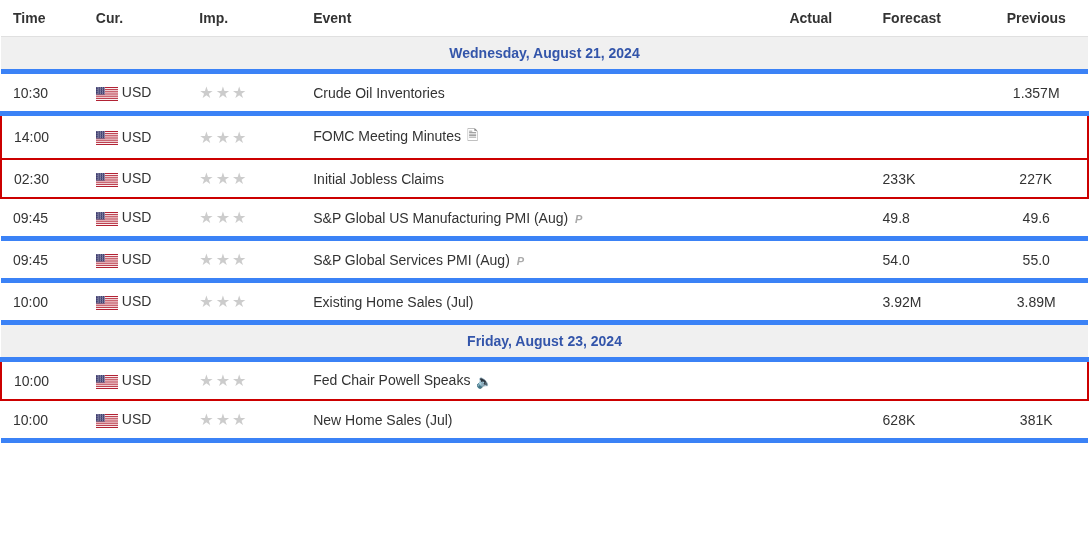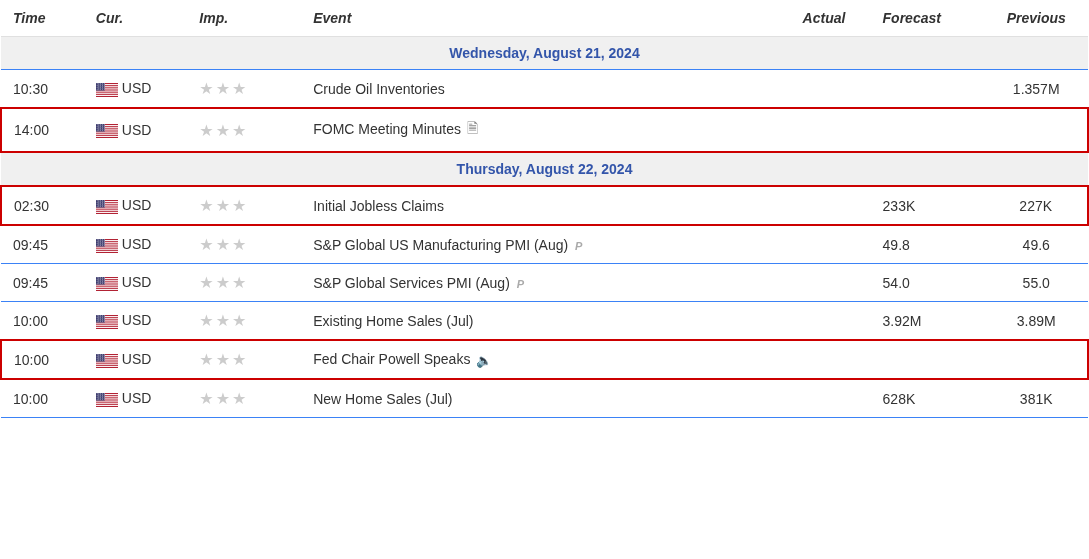--- a/index.html
+++ b/index.html
@@ -14,41 +14,40 @@
       border-collapse: collapse;
     }
     th {
       background: #fff;
       text-align: left;
       padding: 10px 12px;
       font-weight: bold;
       font-size: 14px;
       color: #333;
       border-bottom: 1px solid #e0e0e0;
-      font-style: italic;
     }
     td {
       padding: 9px 12px;
-      border-bottom: 1px solid #3b82f6;
+      border-bottom: 5px solid #3b82f6;
       vertical-align: middle;
     }
     .section-header td {
       background: #f0f0f0;
       text-align: center;
       font-weight: bold;
       color: #3355aa;
       font-size: 14px;
       padding: 8px;
     }
 
     .col-time { width: 80px; }
     .col-cur { width: 100px; }
     .col-imp { width: 110px; }
     .col-event { width: 460px; }
-    .col-actual { width: 90px; text-align: center; }
+    .col-actual { width: 90px; text-align: left; }
     .col-forecast { width: 110px; text-align: left; }
     .col-previous { width: 100px; text-align: center; }
     
     .stars {
       display: inline-flex;
       gap: 2px;
     }
     .star {
       color: #ccc;
       font-size: 16px;
@@ -210,23 +209,20 @@
         <td class="col-imp"><span class="stars">
             <span class="star">★</span>
             <span class="star">★</span>
             <span class="star">★</span>
           </span></td>
         <td class="col-event">FOMC Meeting Minutes<span class="icon-doc">🗎</span></td>
         <td class="col-actual"></td>
         <td class="col-forecast"></td>
         <td class="col-previous"></td>
       </tr>
-      <tr class="section-header">
-        <td colspan="7">Thursday, August 22, 2024</td>
-      </tr>
       <tr class="red-border">
         <td class="col-time">02:30</td>
         <td class="col-cur"><svg width="22" height="14" viewBox="0 0 22 14" xmlns="http://www.w3.org/2000/svg" style="vertical-align:middle;margin-right:4px;">
     <rect width="22" height="14" fill="#B22234"></rect>
     <rect y="1.08" width="22" height="1.08" fill="white"></rect>
     <rect y="3.23" width="22" height="1.08" fill="white"></rect>
     <rect y="5.38" width="22" height="1.08" fill="white"></rect>
     <rect y="7.54" width="22" height="1.08" fill="white"></rect>
     <rect y="9.69" width="22" height="1.08" fill="white"></rect>
     <rect y="11.85" width="22" height="1.08" fill="white"></rect>
@@ -428,20 +424,23 @@
   </svg><span>USD</span></td>
         <td class="col-imp"><span class="stars">
             <span class="star">★</span>
             <span class="star">★</span>
             <span class="star">★</span>
           </span></td>
         <td class="col-event">Existing Home Sales (Jul)</td>
         <td class="col-actual"></td>
         <td class="col-forecast">3.92M</td>
         <td class="col-previous">3.89M</td>
+      </tr>
+      <tr class="section-header">
+        <td colspan="7">Friday, August 23, 2024</td>
       </tr>
       <tr class="red-border">
         <td class="col-time">10:00</td>
         <td class="col-cur"><svg width="22" height="14" viewBox="0 0 22 14" xmlns="http://www.w3.org/2000/svg" style="vertical-align:middle;margin-right:4px;">
     <rect width="22" height="14" fill="#B22234"></rect>
     <rect y="1.08" width="22" height="1.08" fill="white"></rect>
     <rect y="3.23" width="22" height="1.08" fill="white"></rect>
     <rect y="5.38" width="22" height="1.08" fill="white"></rect>
     <rect y="7.54" width="22" height="1.08" fill="white"></rect>
     <rect y="9.69" width="22" height="1.08" fill="white"></rect>

